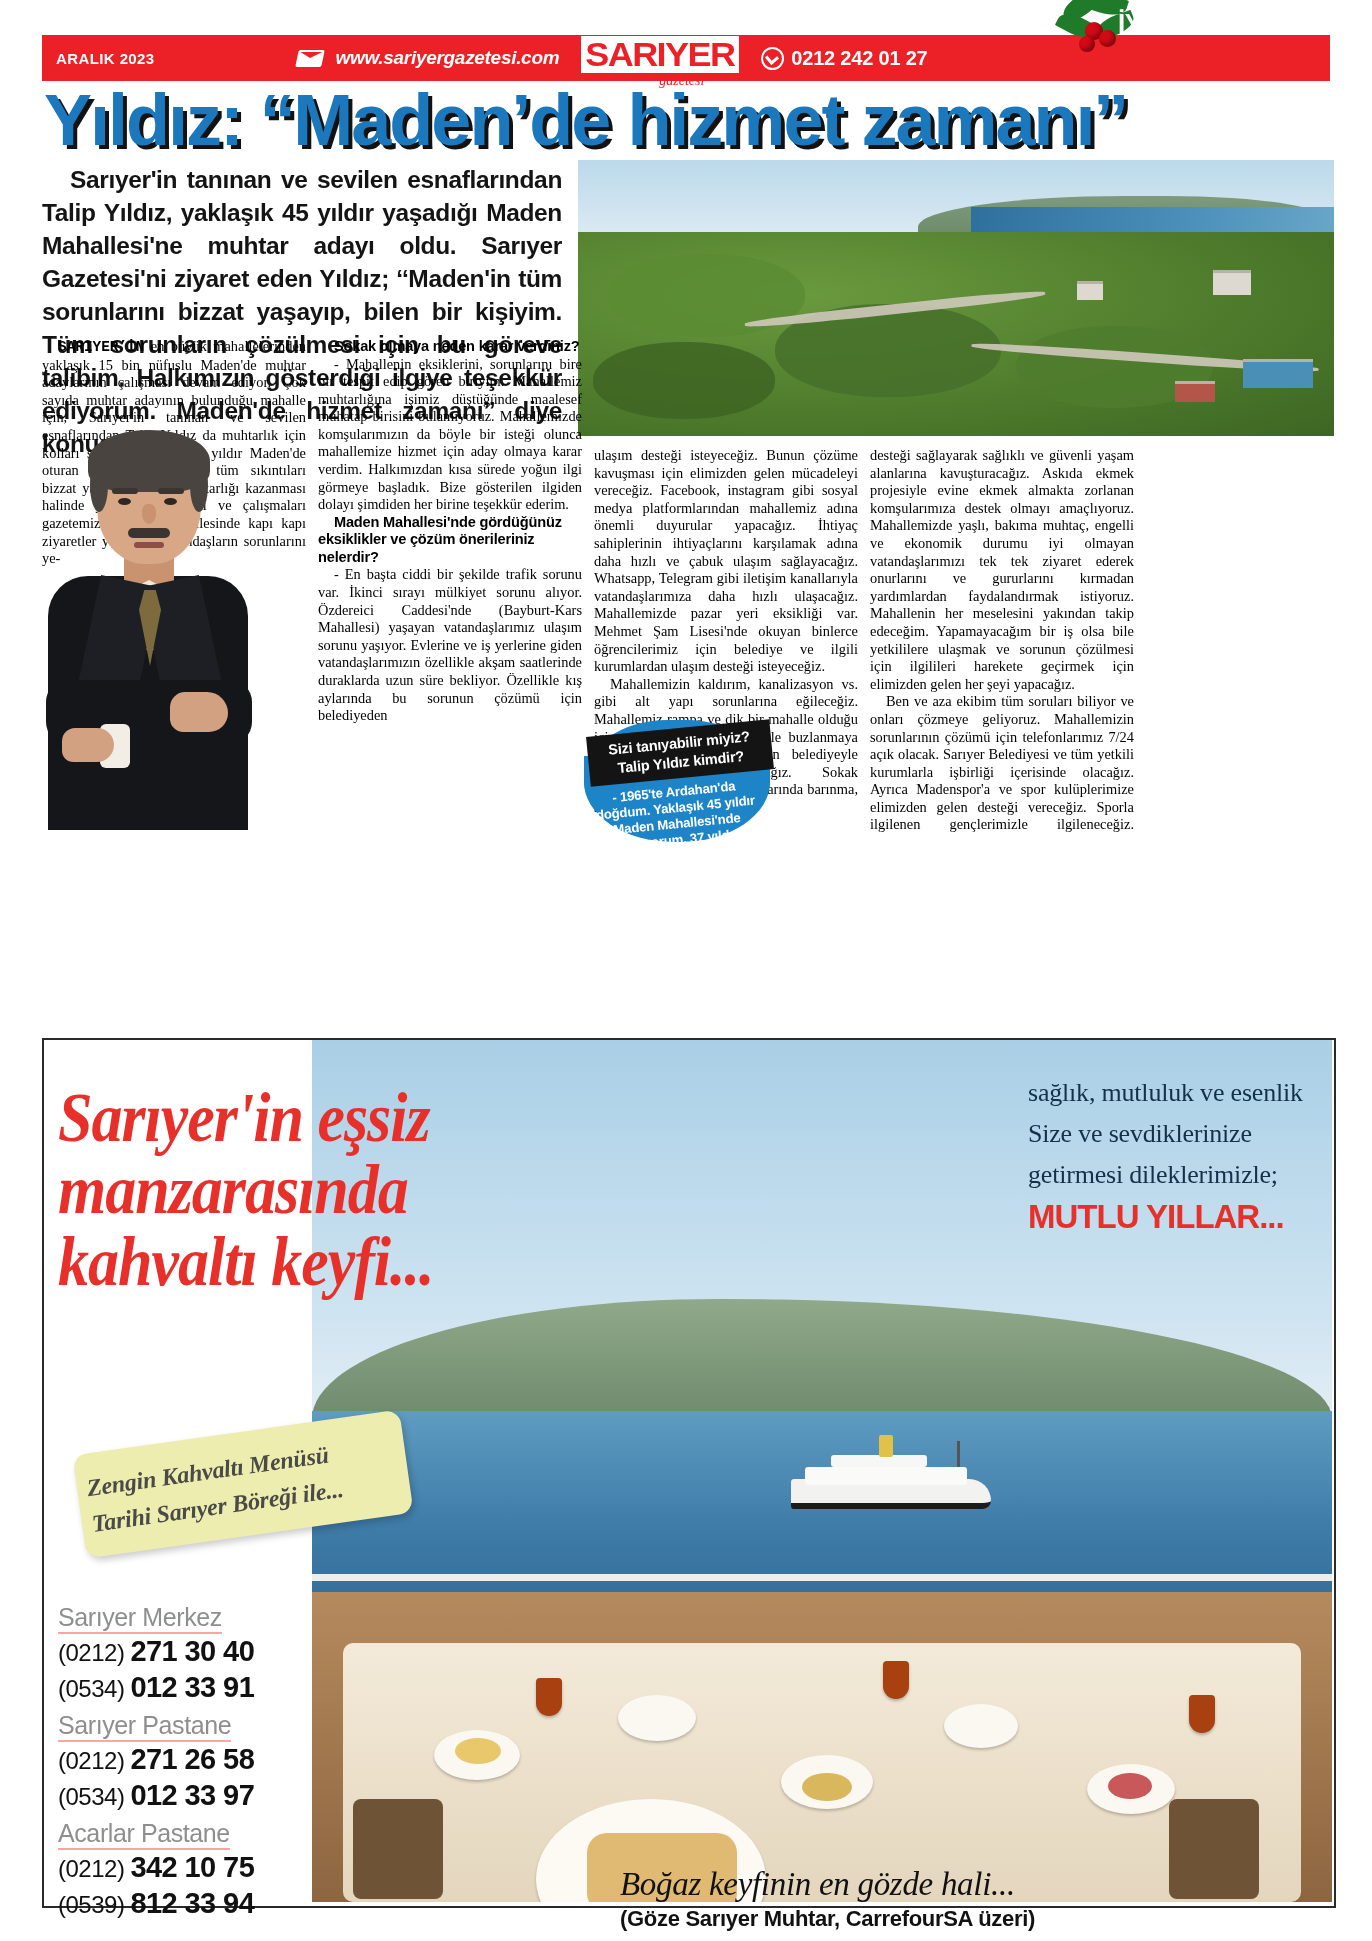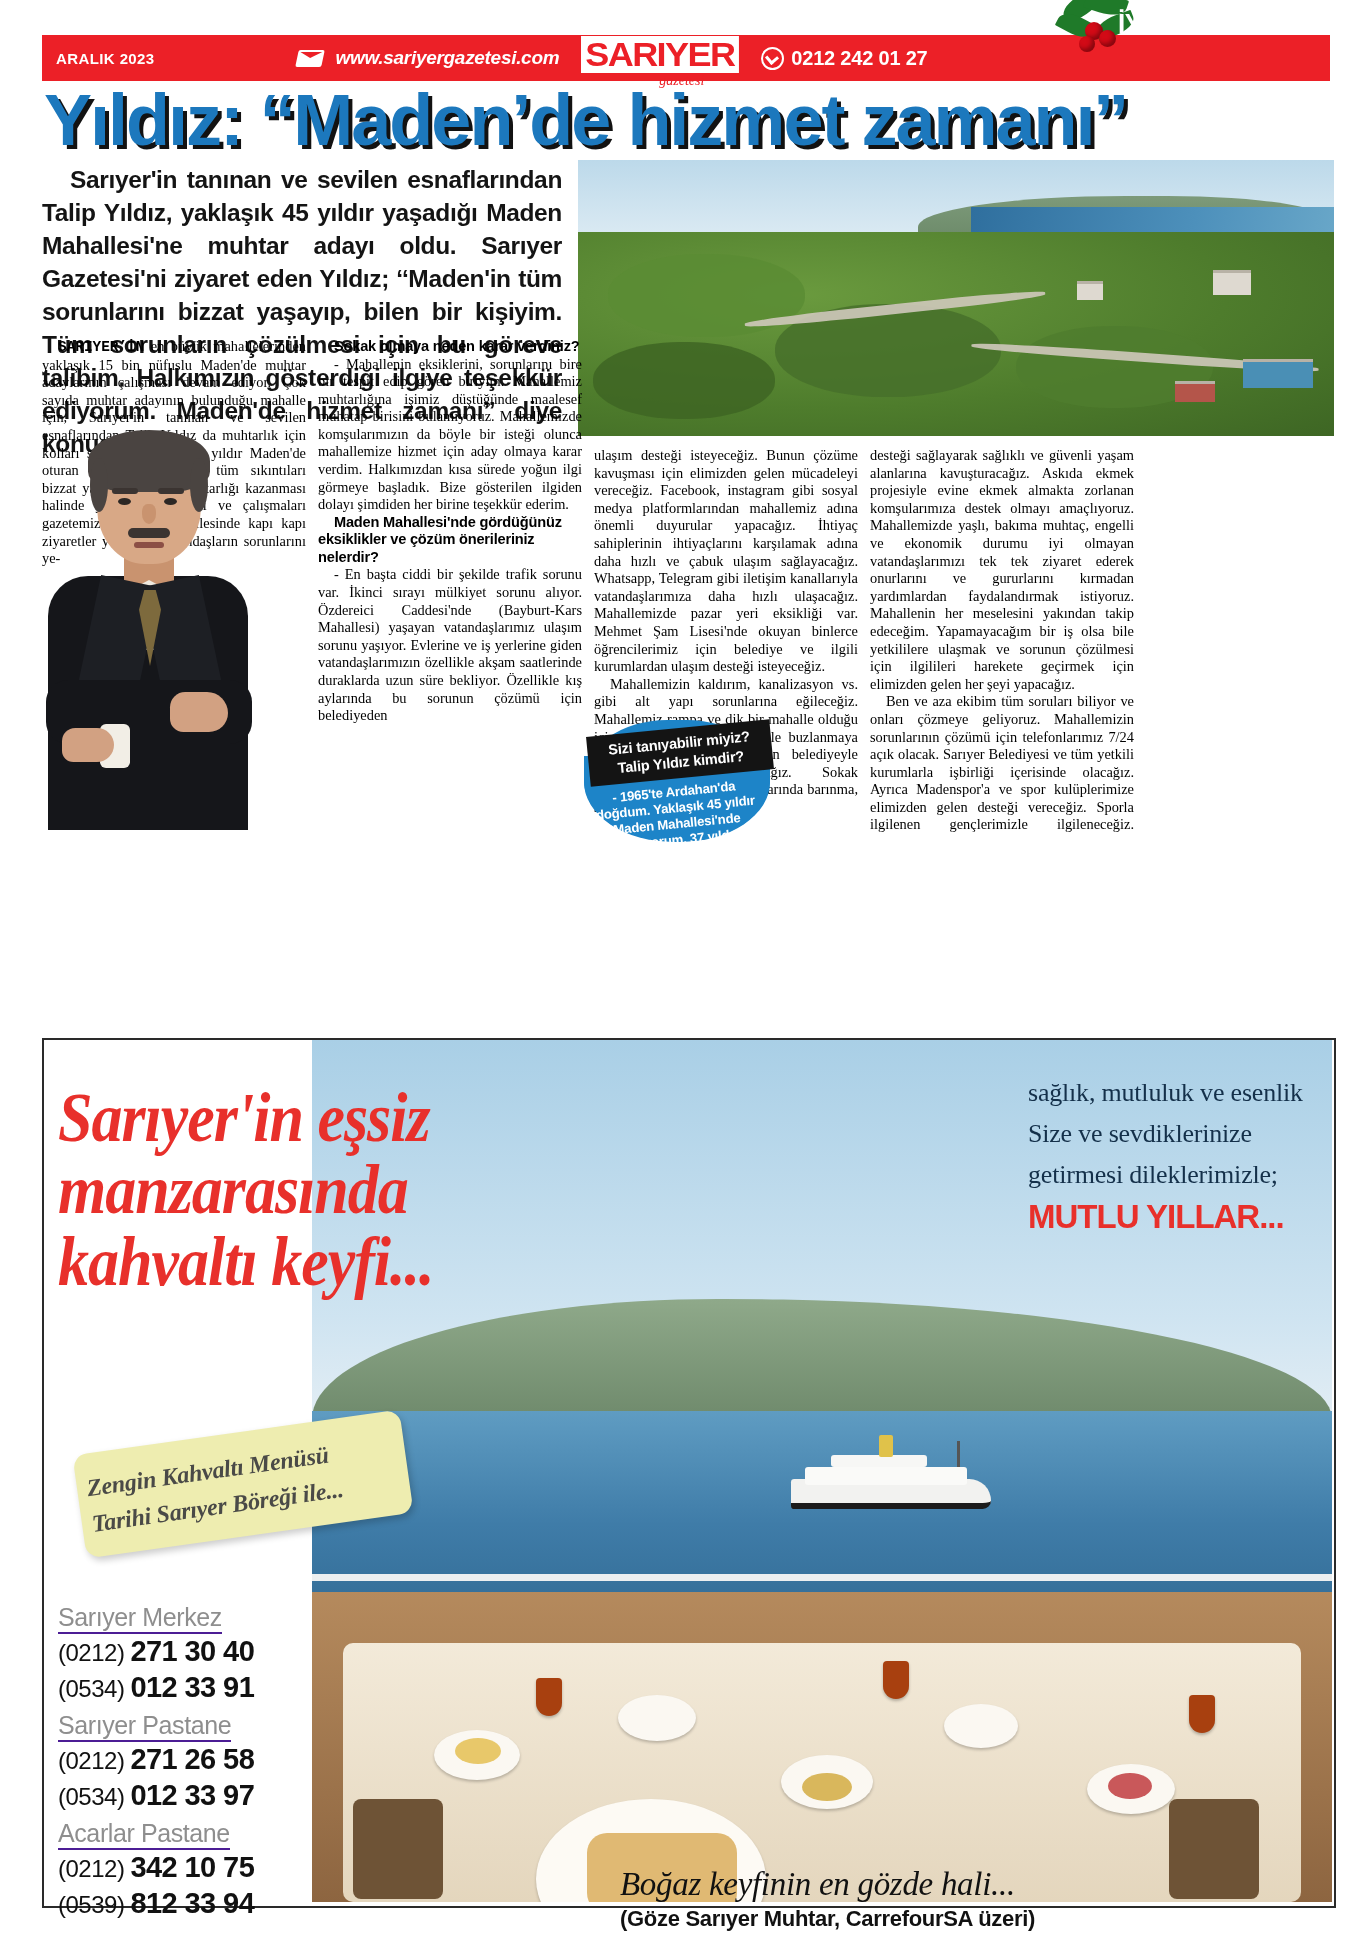--- a/index.html
+++ b/index.html
@@ -179,21 +179,21 @@
   #ad-yellowtag{position:absolute;left:78px;top:1432px;width:330px;height:104px;
        background:#eeedb0;border-radius:14px;transform:rotate(-8deg);
        box-shadow:2px 4px 7px rgba(0,0,0,.2);}
   #ad-yellowtag-txt{position:absolute;left:88px;top:1448px;width:318px;
        font-family:"Liberation Serif",serif;font-weight:bold;font-style:italic;
        font-size:24px;line-height:36px;color:#4a4a47;transform:rotate(-8deg);
        letter-spacing:-.2px;}
 
   #ad-phones{position:absolute;left:58px;top:1598px;width:250px;}
   .ph-branch{font-family:"Liberation Sans",sans-serif;font-size:25px;color:#8e8e8e;
-       border-bottom:2px solid #4c1d95;display:inline-block;line-height:30px;
+       border-bottom:2px solid #fca5a5;display:inline-block;line-height:30px;
        margin-top:4px;letter-spacing:-.4px;}
   .ph-line{font-family:Liberation Sans, sans-serif;font-size:24px;color:#111;
        line-height:34px;letter-spacing:-.5px;white-space:nowrap;}
   .ph-line b{font-size:29px;font-weight:bold;letter-spacing:-.6px;}
 
   #ad-greet{position:absolute;left:1028px;top:1072px;width:290px;
        font-family:"Liberation Serif",serif;font-size:26px;line-height:41px;
        color:#14304a;letter-spacing:-.2px;}
   #ad-greet-big{position:absolute;left:1028px;top:1198px;width:300px;
        font-family:"Liberation Sans",sans-serif;font-weight:bold;font-size:33px;

